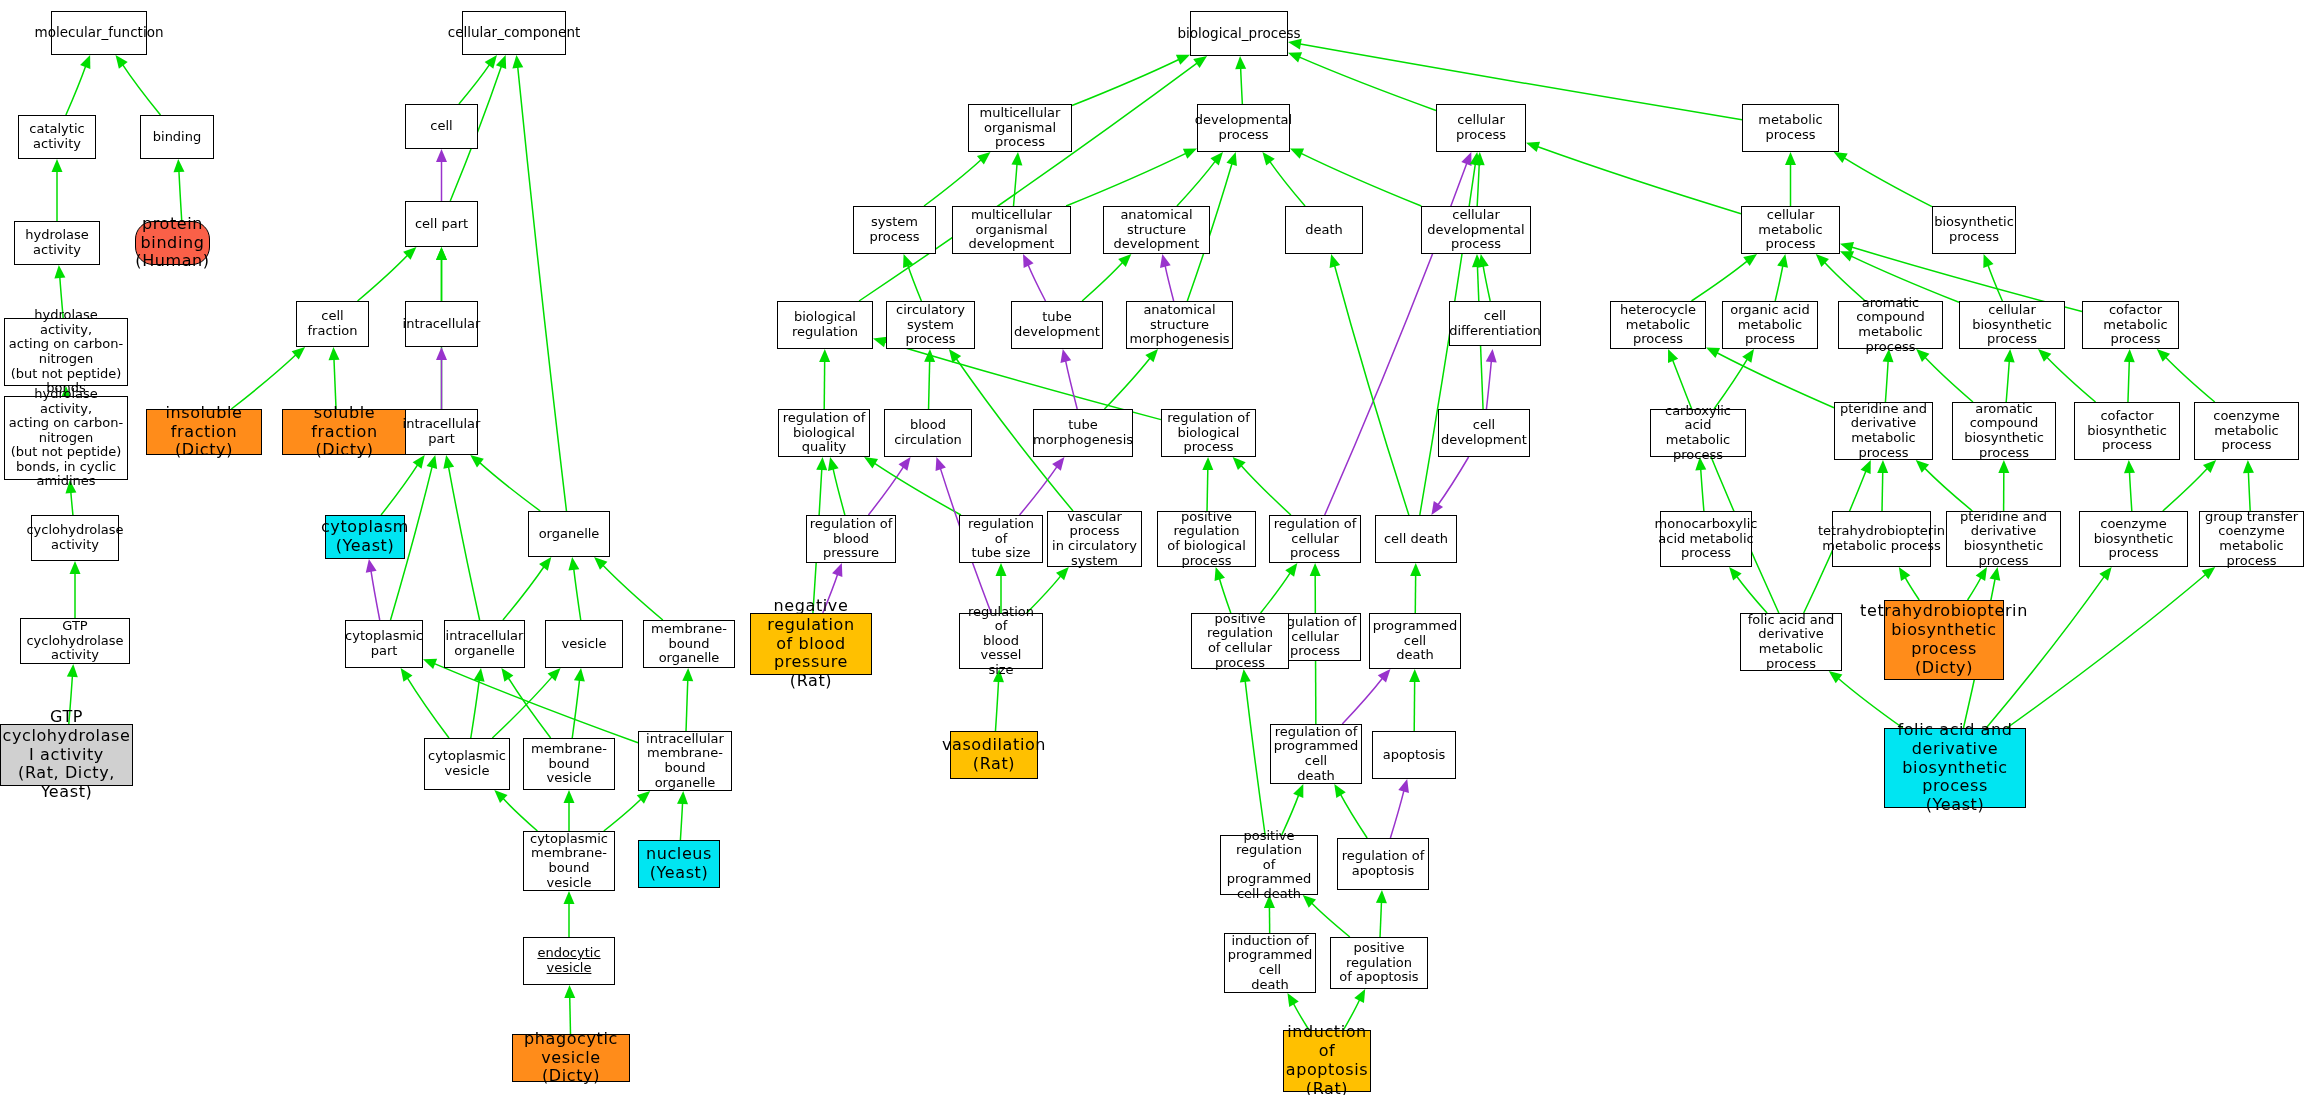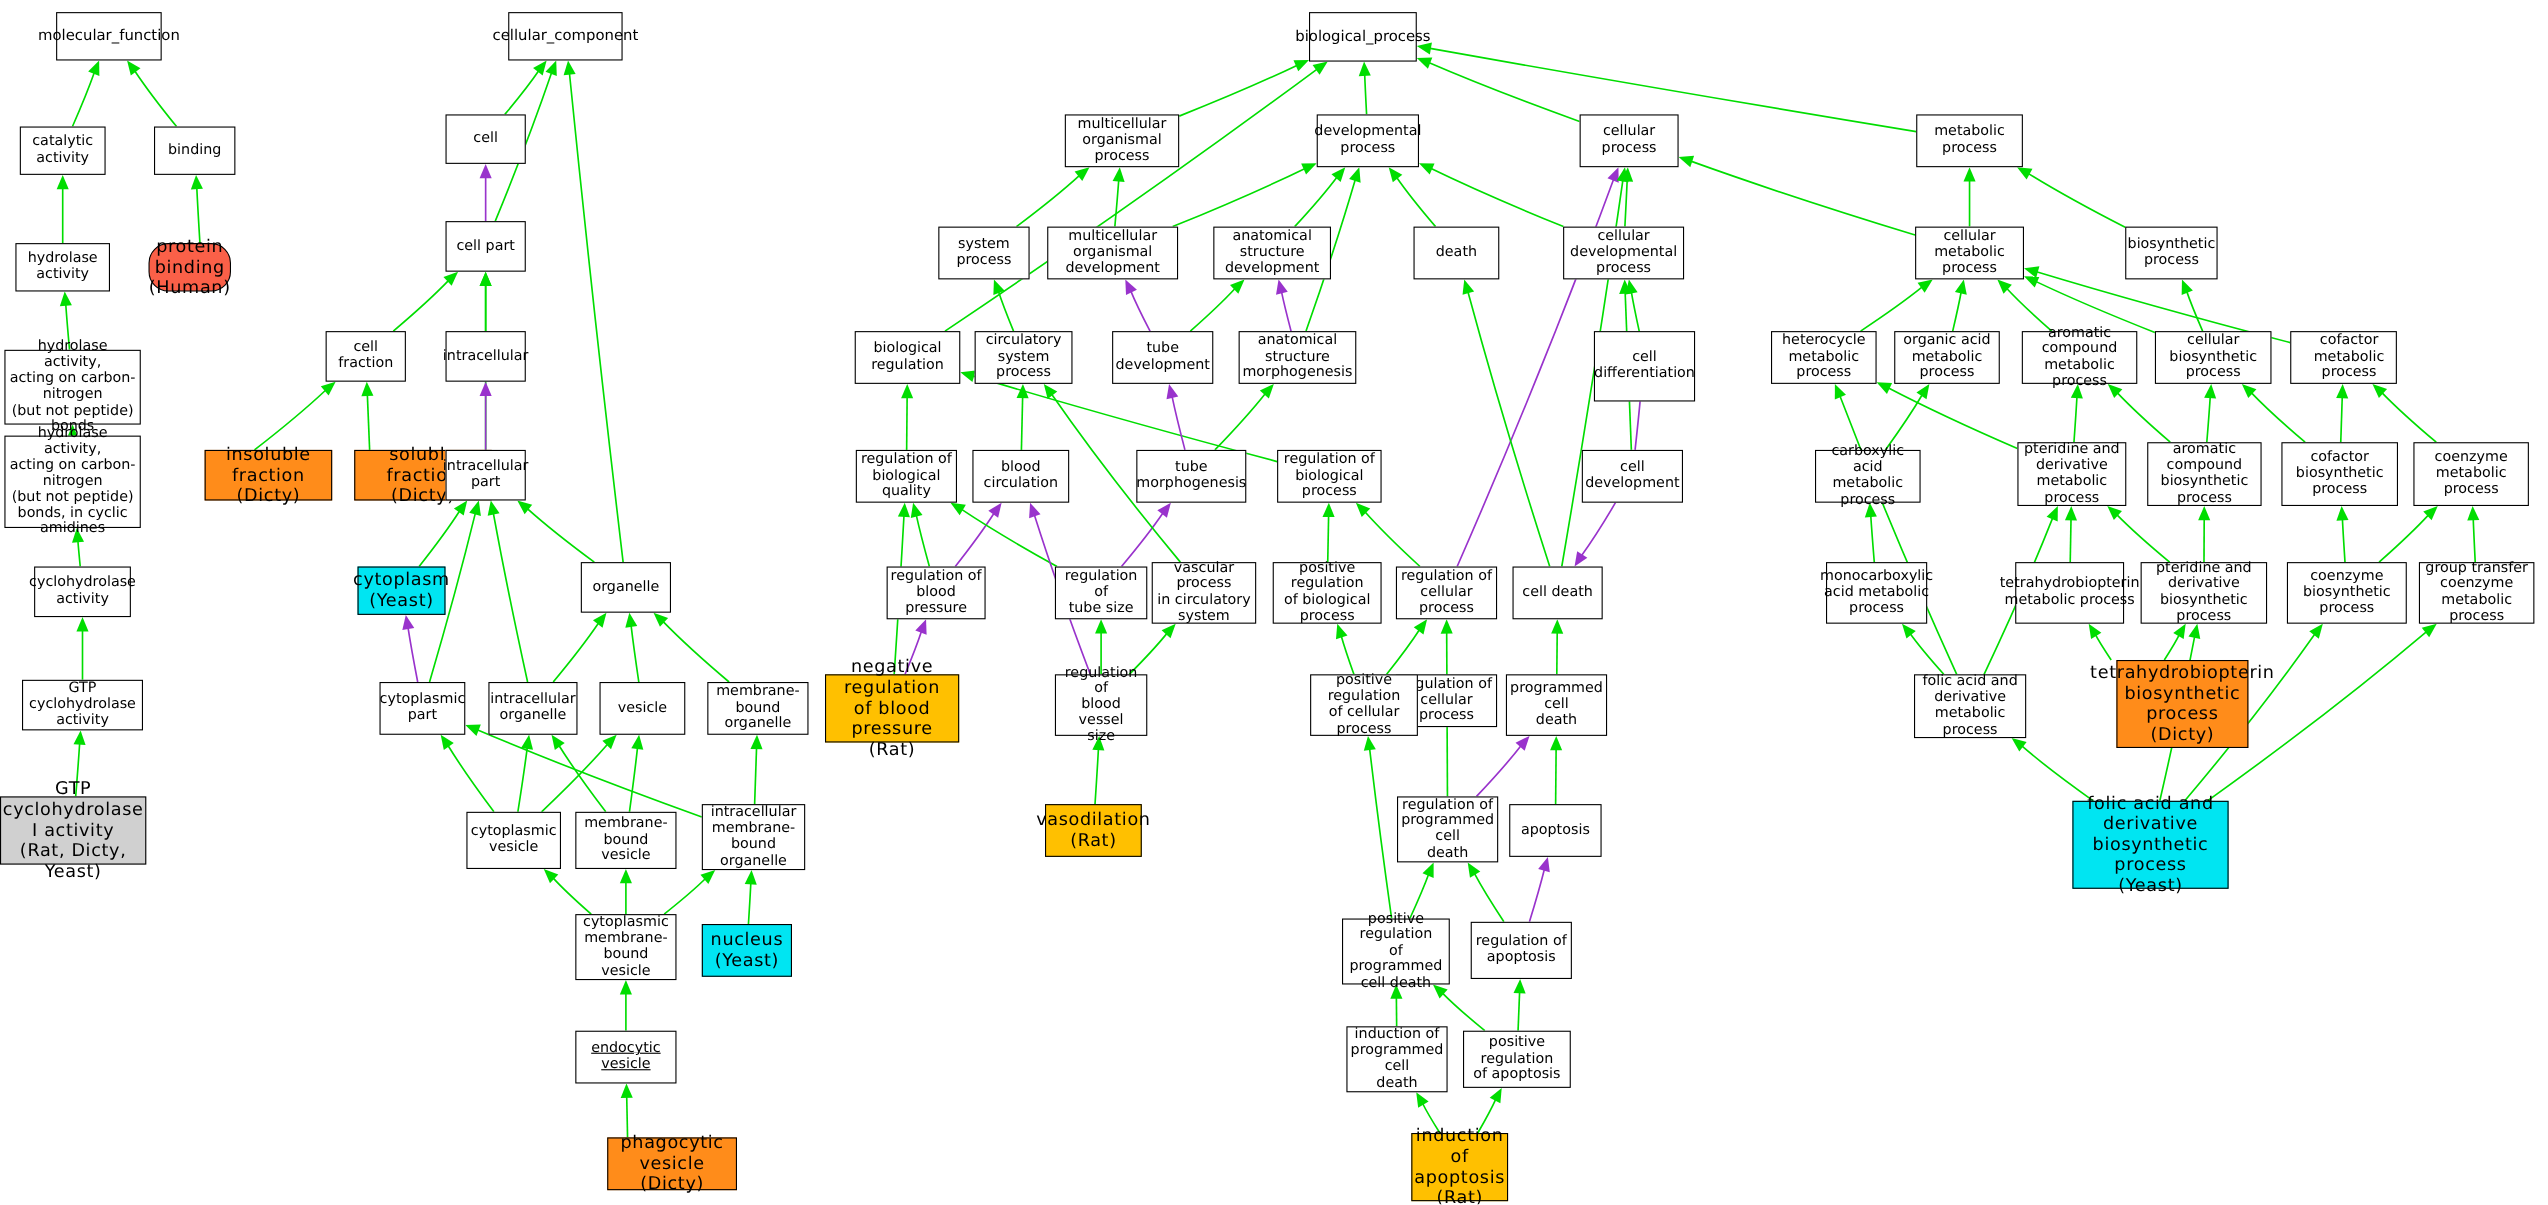--- a/index.html
+++ b/index.html
@@ -20,21 +20,21 @@
     display:flex;
     align-items:center;
     justify-content:center;
     text-align:center;
     line-height:1.12;
     font-size:13px;
     padding:1px 2px;
     white-space:pre-line;
   }
   .node.white{background:#ffffff;}
-  .node.orange{background:#ff8c1a;margin-left:40px;}
+  .node.orange{background:#ff8c1a;}
   .node.cyan{background:#00e5f2;}
   .node.gold{background:#ffc000;}
   .node.salmon{background:#fa6048;}
   .node.gray{background:#d0d0d0;}
   
   .node.annot{font-size:16px;letter-spacing:.6px;line-height:1.18;}
   .node.root{font-size:13.5px;}
 </style>
 </head>
 <body>
@@ -379,21 +379,21 @@
       <div class="node white" style="left: 1741px; top: 206px; width: 99px; height: 48px;"><span>cellular metabolic
 process</span></div>
       <div class="node white" style="left: 1932px; top: 206px; width: 84px; height: 48px;"><span>biosynthetic
 process</span></div>
       <div class="node white" style="left: 777px; top: 301px; width: 96px; height: 48px;"><span>biological regulation</span></div>
       <div class="node white" style="left: 886px; top: 301px; width: 89px; height: 48px;"><span>circulatory
 system process</span></div>
       <div class="node white" style="left: 1011px; top: 301px; width: 92px; height: 48px;"><span>tube development</span></div>
       <div class="node white" style="left: 1126px; top: 301px; width: 107px; height: 48px;"><span>anatomical structure
 morphogenesis</span></div>
-      <div class="node white" style="left: 1449px; top: 301px; width: 92px; height: 64px;"><span>cell differentiation</span></div>
+      <div class="node white" style="left: 1449px; top: 301px; width: 92px; height: 45px;"><span>cell differentiation</span></div>
       <div class="node white" style="left: 1610px; top: 301px; width: 96px; height: 48px;"><span>heterocycle
 metabolic process</span></div>
       <div class="node white" style="left: 1722px; top: 301px; width: 96px; height: 48px;"><span>organic acid
 metabolic process</span></div>
       <div class="node white" style="left: 1838px; top: 301px; width: 105px; height: 48px;"><span>aromatic compound
 metabolic process</span></div>
       <div class="node white" style="left: 1959px; top: 301px; width: 106px; height: 48px;"><span>cellular biosynthetic
 process</span></div>
       <div class="node white" style="left: 2082px; top: 301px; width: 97px; height: 48px; padding-left: 12px;"><span>cofactor metabolic
 process</span></div>

